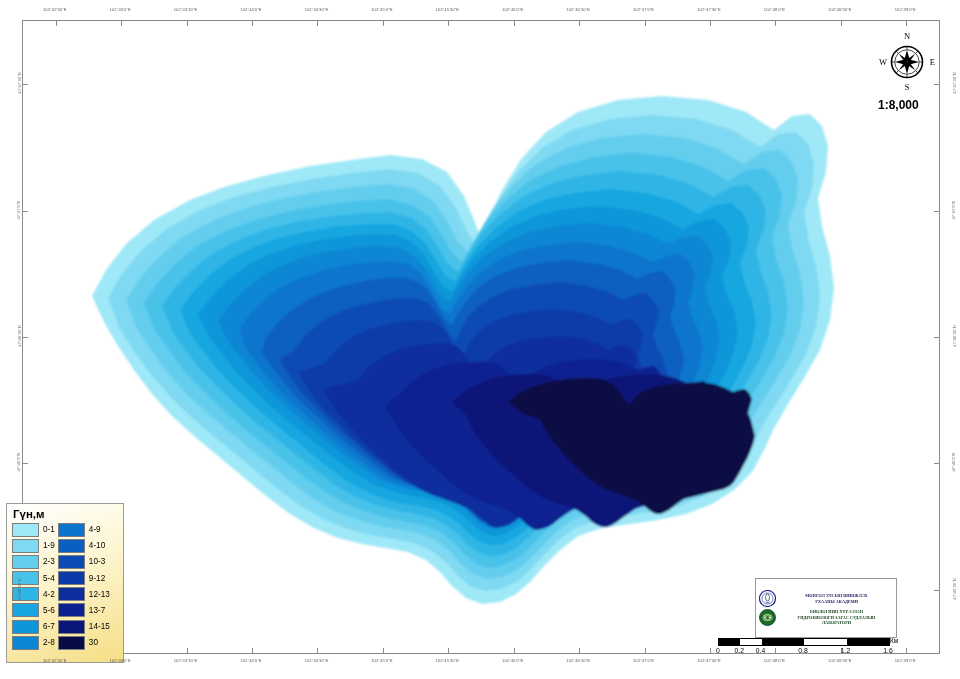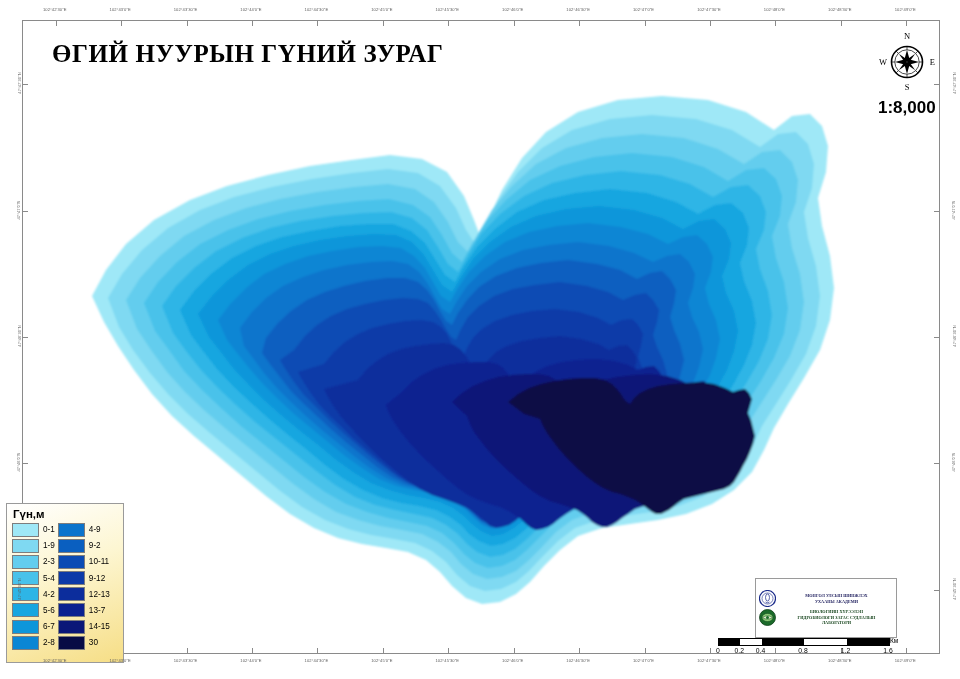--- a/index.html
+++ b/index.html
@@ -30,21 +30,21 @@
 
   
   #title{position:absolute;left:52px;top:40px;
          font-family:"Liberation Serif",serif;
          font-weight:bold;font-size:25px;letter-spacing:.6px;color:#000;}
 
   
   #compass-box{position:absolute;left:876px;top:30px;width:62px;height:62px;}
   #scale-text{position:absolute;left:878px;top:98px;
               font-family:"Liberation Sans",sans-serif;
-              font-size:17px;font-weight:bold;color:#000;}
+              font-size:12px;font-weight:bold;color:#000;}
 
   
   #lake{position:absolute;left:22px;top:20px;width:916px;height:632px;}
 
   
   #legend{position:absolute;left:6px;top:503px;width:116px;height:158px;
           background:linear-gradient(160deg,#ffffff 0%,#fdf6d2 42%,#f6de86 100%);
           border:1px solid #9a9a9a;}
   #legend-title{margin:4px 0 2px 6px;font-size:11.5px;font-weight:bold;
                 font-family:"Liberation Sans",sans-serif;color:#000;}
@@ -353,21 +353,20 @@
         L 731 424 L 728 432 L 725 439 L 721 446 L 718 452 L 715 457
         L 712 462 L 708 466 L 702 469 L 694 471 L 686 473 L 678 475
         L 670 477 L 662 479 L 656 483 L 651 487 L 647 490 L 643 492
         L 639 494 L 634 494 L 630 492 L 626 489 L 622 486 L 618 483
         L 613 480 L 606 477 L 598 474 L 590 472 L 581 468 L 573 463
         L 565 457 L 557 450 L 550 443 L 543 436 L 536 428 L 530 420
         L 525 413 L 521 406 L 518 399 L 502 394 Z"></path>
     </g>
   </svg>
 
-  <div id="title">ӨГИЙ НУУРЫН ГҮНИЙ ЗУРАГ</div>
 
   <div id="compass-box">
     <svg viewBox="0 0 62 62" width="62" height="62">
       <text x="31" y="9" font-size="8.5" text-anchor="middle" font-family="Liberation Serif, serif" fill="#000">N</text>
       <text x="31" y="60" font-size="8.5" text-anchor="middle" font-family="Liberation Serif, serif" fill="#000">S</text>
       <text x="3" y="35" font-size="8.5" text-anchor="start" font-family="Liberation Serif, serif" fill="#000">W</text>
       <text x="59" y="35" font-size="8.5" text-anchor="end" font-family="Liberation Serif, serif" fill="#000">E</text>
       <g transform="translate(31,32)">
         <circle r="15.5" fill="none" stroke="#000" stroke-width="1.6"></circle>
         <circle r="12.2" fill="none" stroke="#000" stroke-width=".7"></circle>
@@ -434,25 +433,25 @@
             <div class="legend-label">2-8</div>
           </div>
         </div>
       <div class="legend-col" id="leg-right">
           <div class="legend-row">
             <div class="swatch" style="background: rgb(11, 116, 204);"></div>
             <div class="legend-label">4-9</div>
           </div>
           <div class="legend-row">
             <div class="swatch" style="background: rgb(10, 95, 192);"></div>
-            <div class="legend-label">9-2</div>
+            <div class="legend-label">4-10</div>
           </div>
           <div class="legend-row">
             <div class="swatch" style="background: rgb(11, 75, 180);"></div>
-            <div class="legend-label">10-11</div>
+            <div class="legend-label">10-3</div>
           </div>
           <div class="legend-row">
             <div class="swatch" style="background: rgb(12, 58, 168);"></div>
             <div class="legend-label">9-12</div>
           </div>
           <div class="legend-row">
             <div class="swatch" style="background: rgb(12, 45, 156);"></div>
             <div class="legend-label">12-13</div>
           </div>
           <div class="legend-row">

